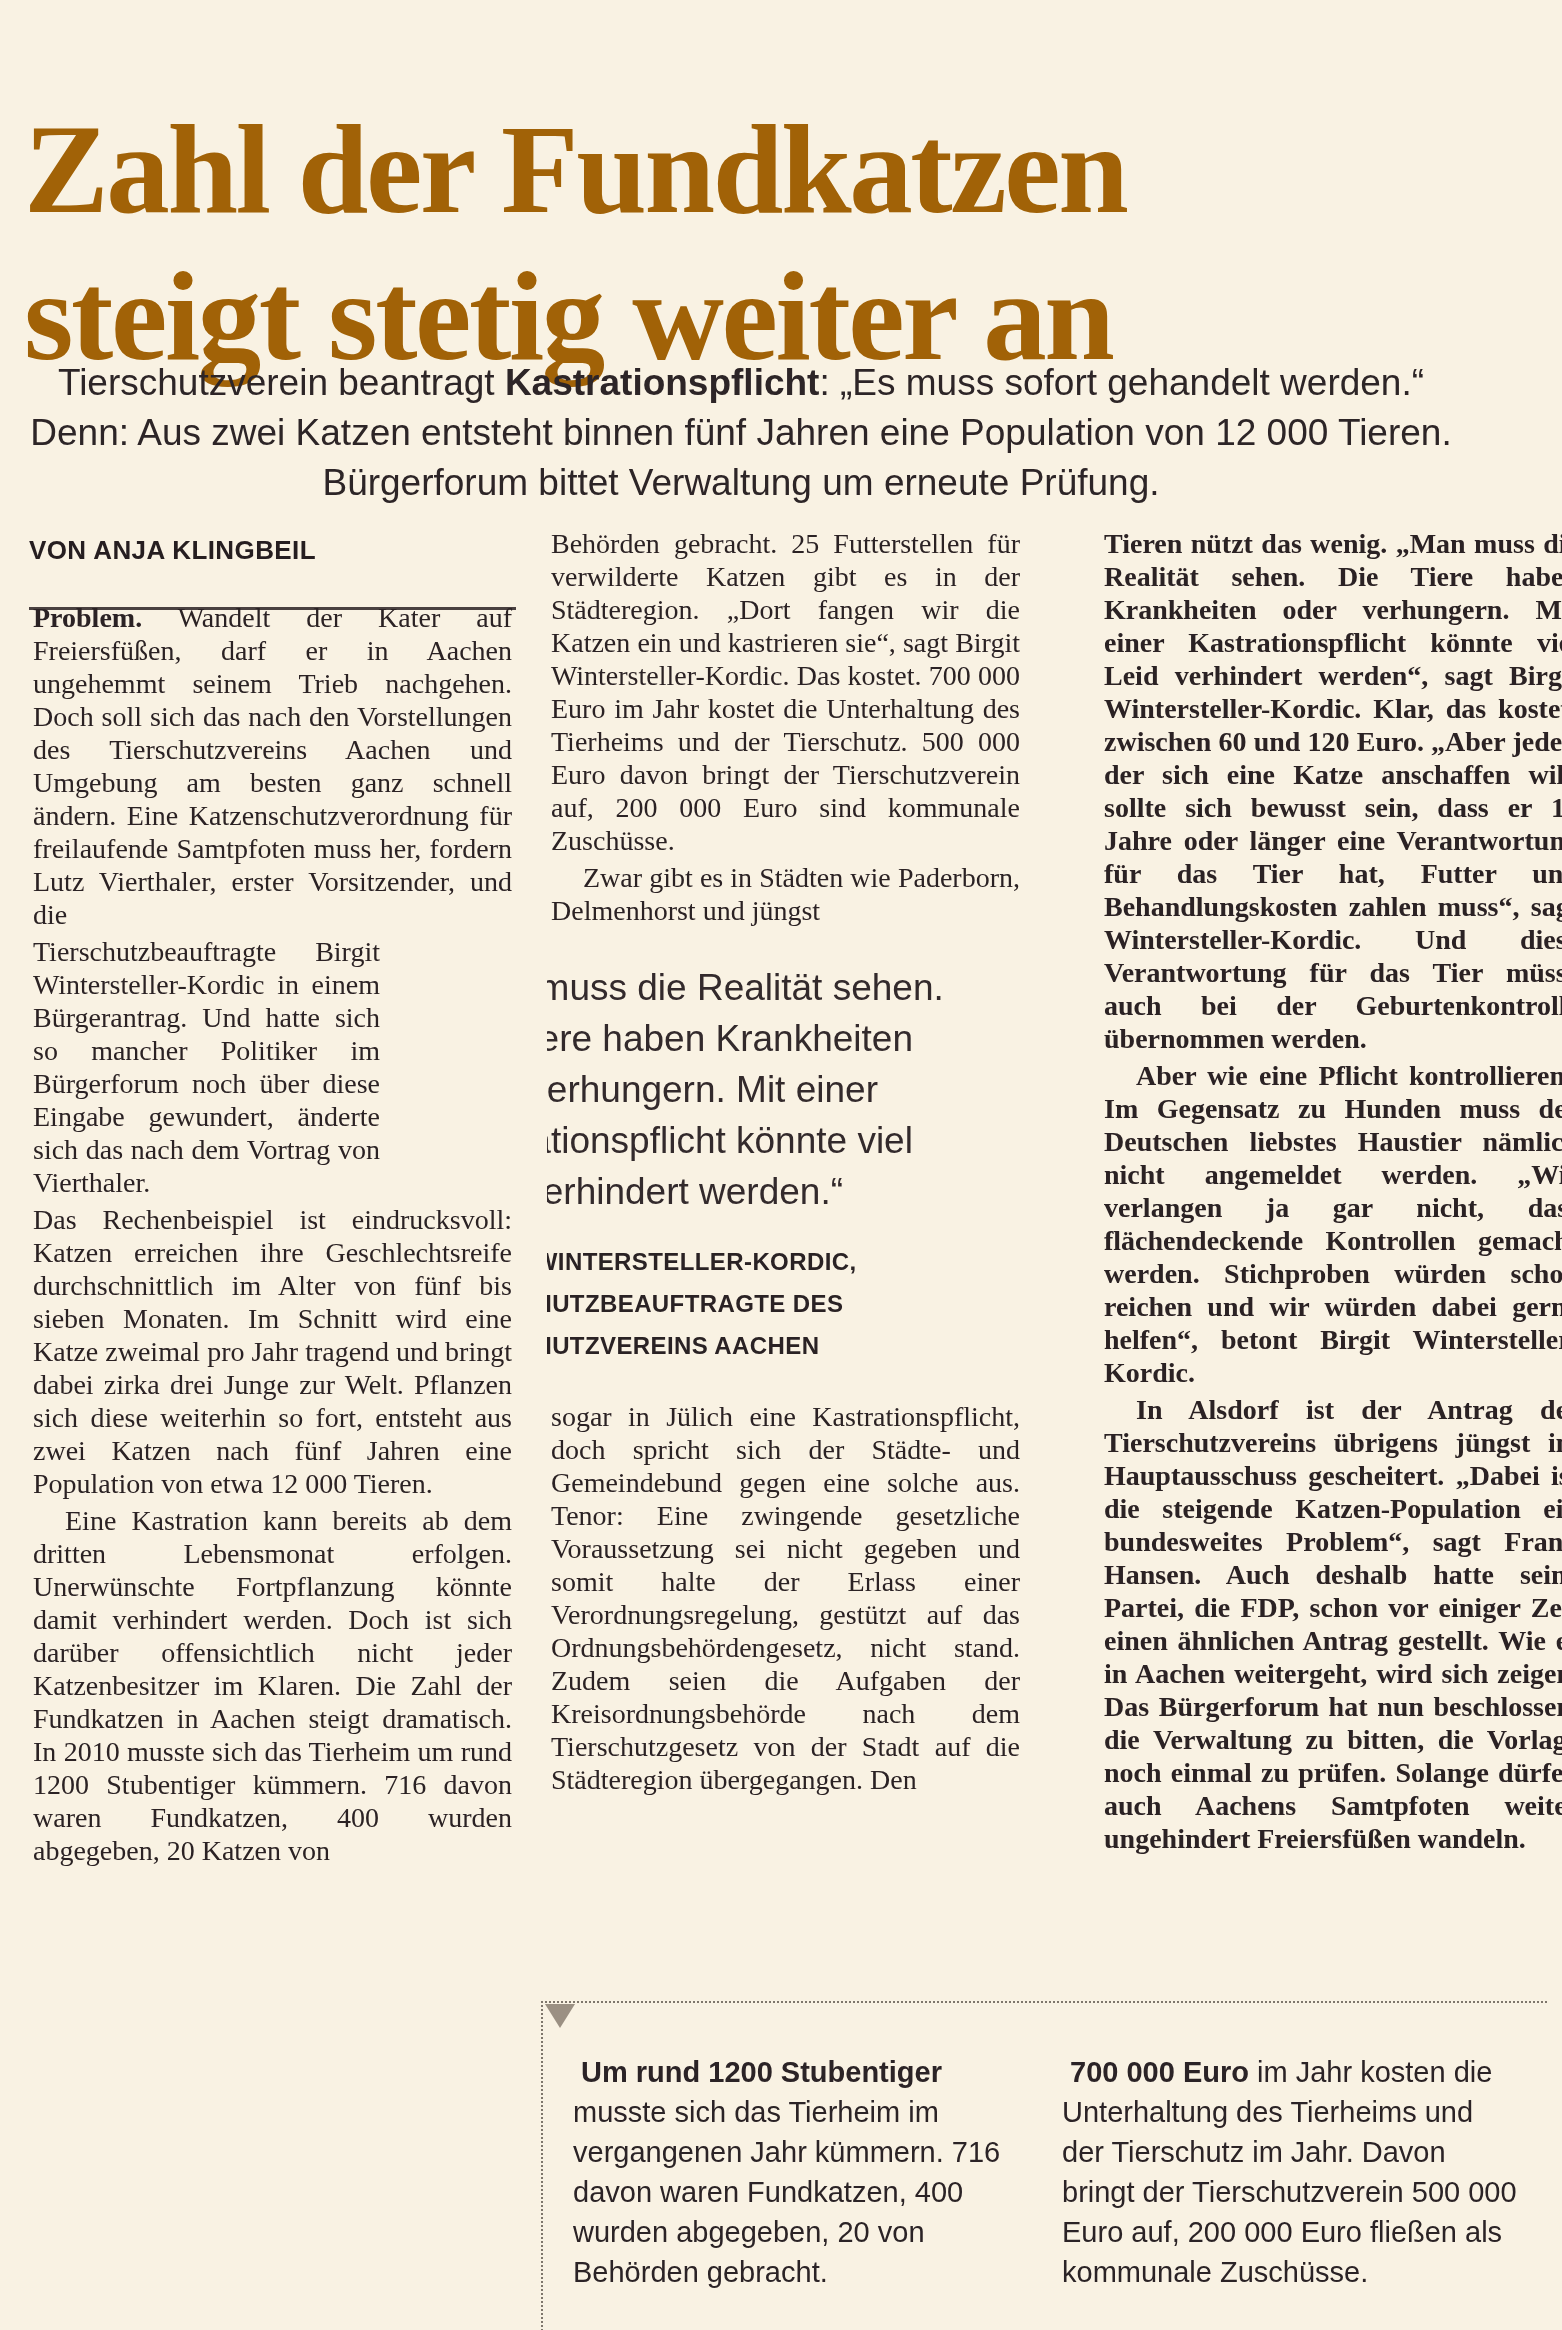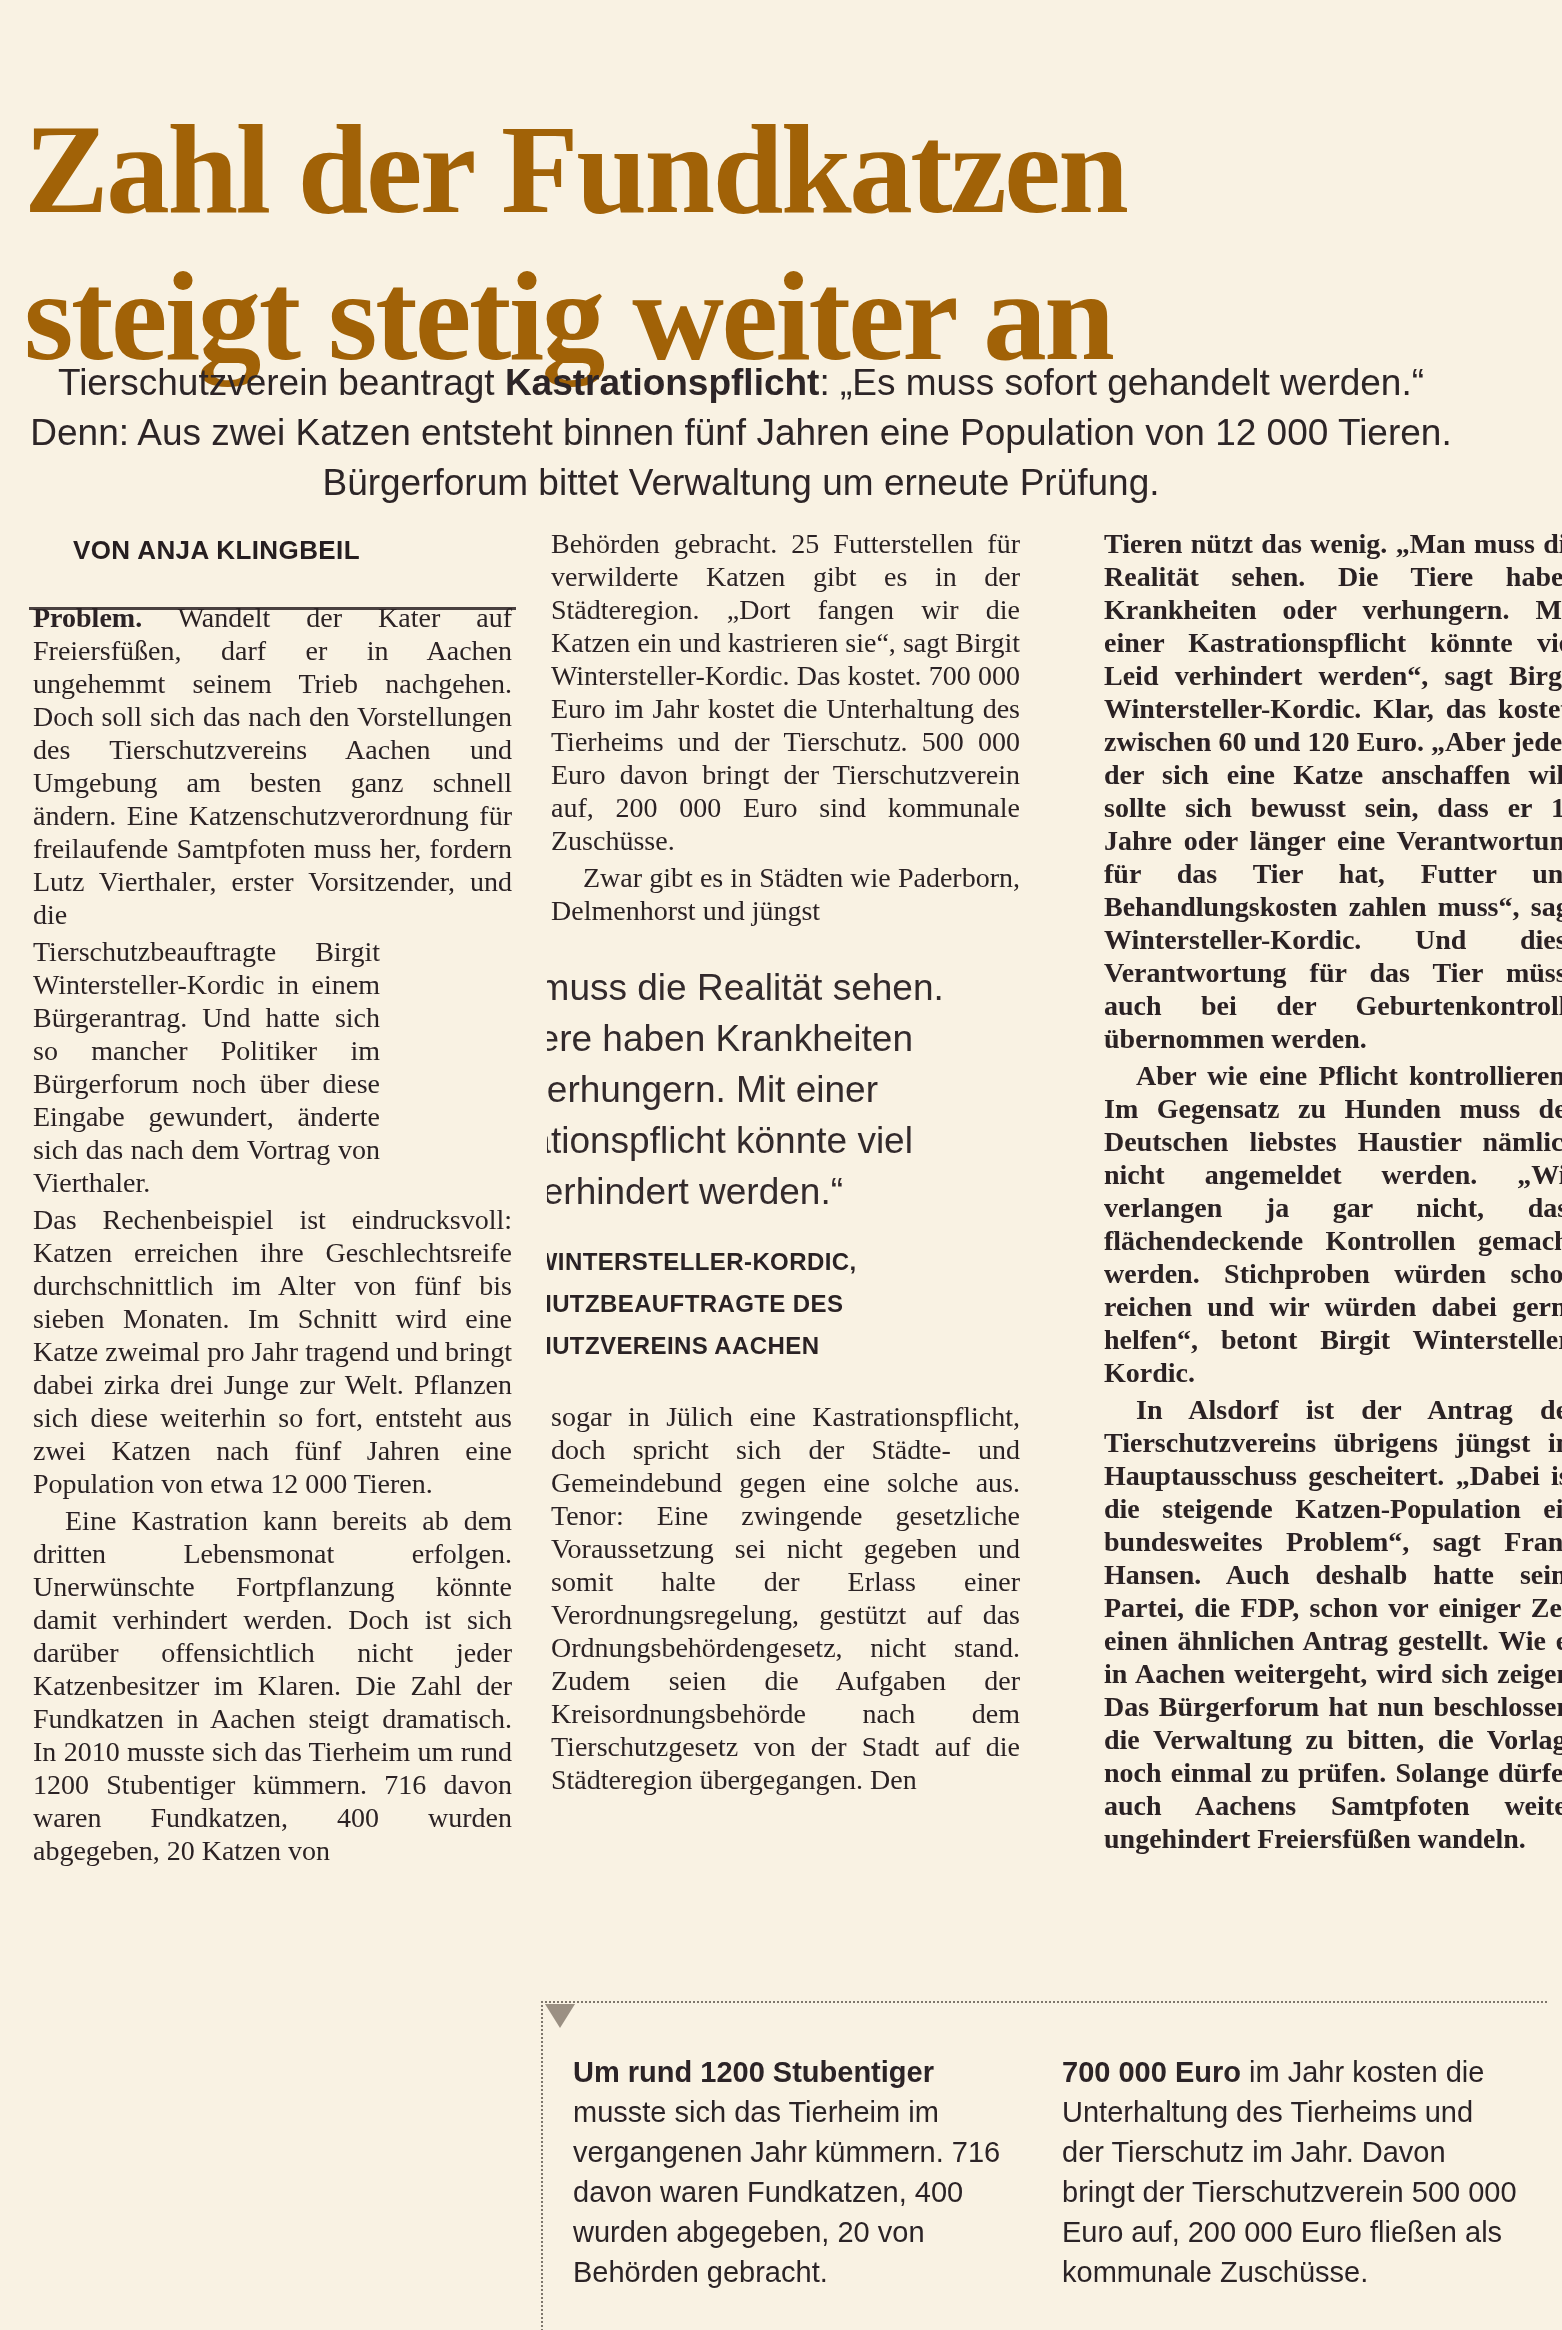--- a/index.html
+++ b/index.html
@@ -15,21 +15,21 @@
   }
   .lede{
     position:absolute;left:26px;top:358px;width:1430px;
     font-family:"Liberation Sans",sans-serif;
     font-size:37px;line-height:50px;color:#2d2527;text-align:center;
   }
   .lede .b{font-weight:700;}
   .byline{
     position:absolute;left:29px;top:535px;
     font-family:"Liberation Sans",sans-serif;font-weight:700;
-    font-size:26px;letter-spacing:0.4px;color:#261e20;margin-left:44px;
+    font-size:26px;letter-spacing:0.4px;color:#261e20;
   }
   .byline-rule{position:absolute;left:29px;top:607px;width:487px;height:3.2px;background:#4a4140;}
   .col{
     position:absolute;overflow:hidden;
     font-size:28px;line-height:33px;text-align:justify;color:#2b2224;
     hyphens:auto;
   }
   .col1{left:29px;top:597px;width:487px;height:1722px;}
   .col2{left:547px;top:523px;width:477px;height:1476px;}
   .col3{left:1100px;top:523px;width:483px;height:1463px;font-weight:bold;}
@@ -64,21 +64,21 @@
   .infobox-title{
     font-family:"Liberation Sans",sans-serif;font-weight:400;
     font-size:37px;line-height:1.2;color:#241c1e;
   }
   .infobox-title .b{font-weight:700;}
   .infobox-cols{display:flex;gap:40px;margin-top:22px;}
   .infobox-col{
     font-family:"Liberation Sans",sans-serif;
     font-size:29px;line-height:40px;color:#2b2326;
   }
-  .infobox-col .b{font-weight:700;}
+  .infobox-col .b{font-weight:700;margin-left:8px;}
   .infobox-col.left{width:449px;}
   .infobox-col.right{width:457px;}
 </style>
 </head>
 <body>
 
 <h1 class="headline">
   <div>Zahl der Fundkatzen</div>
   <div>steigt stetig weiter an</div>
 </h1>

